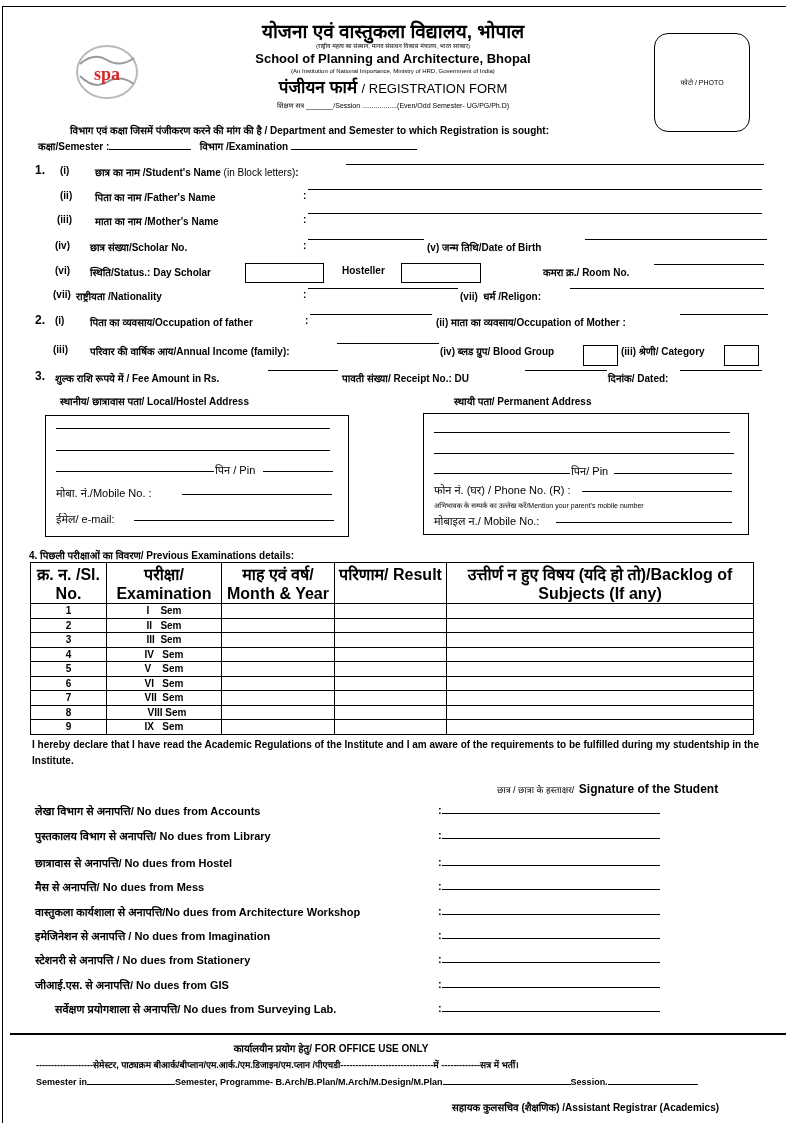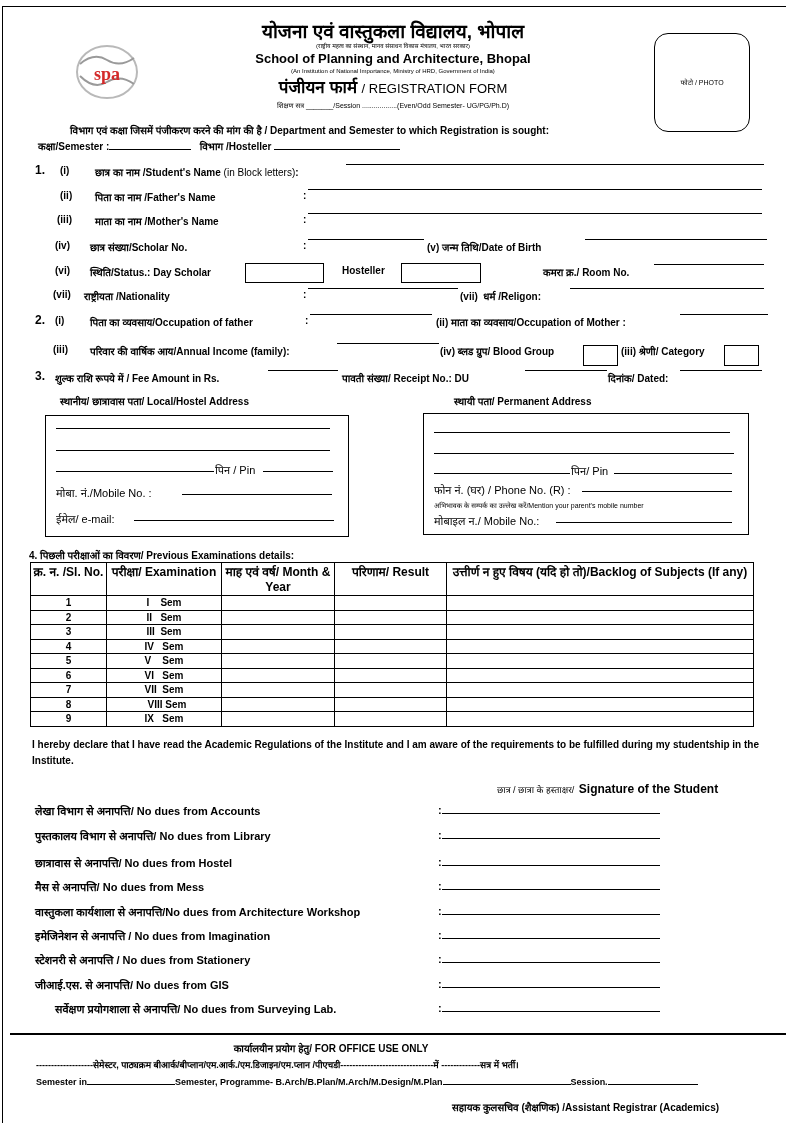--- a/index.html
+++ b/index.html
@@ -8,21 +8,21 @@
   .frame{position:absolute;left:2px;top:6px;width:800px;height:1140px;border-left:1.5px solid #000;border-top:1.5px solid #000;}
   .abs{position:absolute;white-space:nowrap;}
   .b{font-weight:bold;} .f11{font-size:11px;} .f10{font-size:10px;} .f9{font-size:9px;} .f7{font-size:7px;} .f6{font-size:6px;}
   .ul{display:inline-block;border-bottom:1px solid #000;height:10px;vertical-align:baseline;}
   .box{position:absolute;border:1px solid #000;}
   .photo{position:absolute;left:654px;top:33px;width:94px;height:97px;border:1px solid #000;border-radius:14px;
          display:flex;align-items:center;justify-content:center;font-size:7px;}
   .logo{position:absolute;left:74px;top:42px;width:66px;height:60px;}
   table.exam{position:absolute;left:30px;top:562px;width:724px;border-collapse:collapse;font-size:10px;font-weight:bold;}
   table.exam td, table.exam th{border:1.5px solid #000;padding:0 2px;text-align:center;}
-  table.exam th{font-weight:bold;height:32px;vertical-align:top;font-size:12px;}
+  table.exam th{font-weight:bold;height:32px;vertical-align:top;font-size:16px;}
   table.exam td{height:13.5px;line-height:13px;}
   .addr{position:absolute;border:1px solid #000;}
   .line{position:absolute;border-bottom:1px solid #000;}
   .rule{position:absolute;left:10px;width:780px;border-top:2.5px solid #000;top:1033px;}
   .nd-row{position:absolute;left:35px;font-size:11px;font-weight:bold;}
   .nd-line{position:absolute;left:438px;font-size:11px;font-weight:bold;}
 </style>
 </head>
 <body>
 
@@ -44,21 +44,21 @@
   <span style="font-size:13px;">/ REGISTRATION FORM</span>
 </div>
 <div class="abs f7" style="left:0;width:786px;top:101px;text-align:center;">शिक्षण सत्र _______/Session ..................(Even/Odd Semester- UG/PG/Ph.D)</div>
 <div class="photo">
     <span>फोटो / PHOTO</span>
   </div>
 
 <div class="abs f10 b" style="left:38px;top:123px;padding-left:32px;">विभाग एवं कक्षा जिसमें पंजीकरण करने की मांग की है / Department and Semester to which Registration is sought:</div>
 <div class="abs f10 b" style="left:38px;top:139px;">
   <span>कक्षा/Semester :</span><span class="ul" style="width:82px;"></span>
-  &nbsp;&nbsp;<span>विभाग /Hosteller</span>&nbsp;<span class="ul" style="width:126px;"></span>
+  &nbsp;&nbsp;<span>विभाग /Examination</span>&nbsp;<span class="ul" style="width:126px;"></span>
 </div>
 
 <div class="abs b" style="left:35px;top:163px;font-size:12px;">1.</div>
 <div class="abs f10 b" style="left:60px;top:165px;">(i)</div>
 <div class="abs f10 b" style="left:95px;top:165px;"><span>छात्र का नाम /Student's Name</span> <span style="font-weight:normal">(in Block letters)</span>:</div>
 <div class="line" style="left:346px;top:164px;width:418px;"></div>
 
 <div class="abs f10 b" style="left:60px;top:190px;">(ii)</div>
 <div class="abs f10 b" style="left:95px;top:190px;">पिता का नाम /Father's Name</div>
 <div class="abs f10 b" style="left:303px;top:190px;">:</div>
@@ -78,21 +78,21 @@
 
 <div class="abs f10 b" style="left:55px;top:265px;">(vi)</div>
 <div class="abs f10 b" style="left:90px;top:265px;">स्थिति/Status.: Day Scholar</div>
 <div class="box" style="left:245px;top:263px;width:77px;height:18px;"></div>
 <div class="abs f10 b" style="left:342px;top:265px;">Hosteller</div>
 <div class="box" style="left:401px;top:263px;width:78px;height:18px;"></div>
 <div class="abs f10 b" style="left:543px;top:265px;">कमरा क्र./ Room No.</div>
 <div class="line" style="left:654px;top:264px;width:110px;"></div>
 
 <div class="abs f10 b" style="left:53px;top:289px;">(vii)</div>
-<div class="abs f10 b" style="left:84px;top:289px;text-align:right;">राष्ट्रीयता /Nationality</div>
+<div class="abs f10 b" style="left:76px;top:289px;text-align:right;">राष्ट्रीयता /Nationality</div>
 <div class="abs f10 b" style="left:303px;top:289px;">:</div>
 <div class="line" style="left:308px;top:288px;width:150px;"></div>
 <div class="abs f10 b" style="left:460px;top:289px;"><span>(vii)</span>&nbsp;&nbsp;<span>धर्म /Religon:</span></div>
 <div class="line" style="left:570px;top:288px;width:194px;"></div>
 
 <div class="abs b" style="left:35px;top:313px;font-size:12px;">2.</div>
 <div class="abs f10 b" style="left:55px;top:315px;">(i)</div>
 <div class="abs f10 b" style="left:90px;top:315px;">पिता का व्यवसाय/Occupation of father</div>
 <div class="abs f10 b" style="left:305px;top:315px;">:</div>
 <div class="line" style="left:310px;top:314px;width:122px;"></div>

